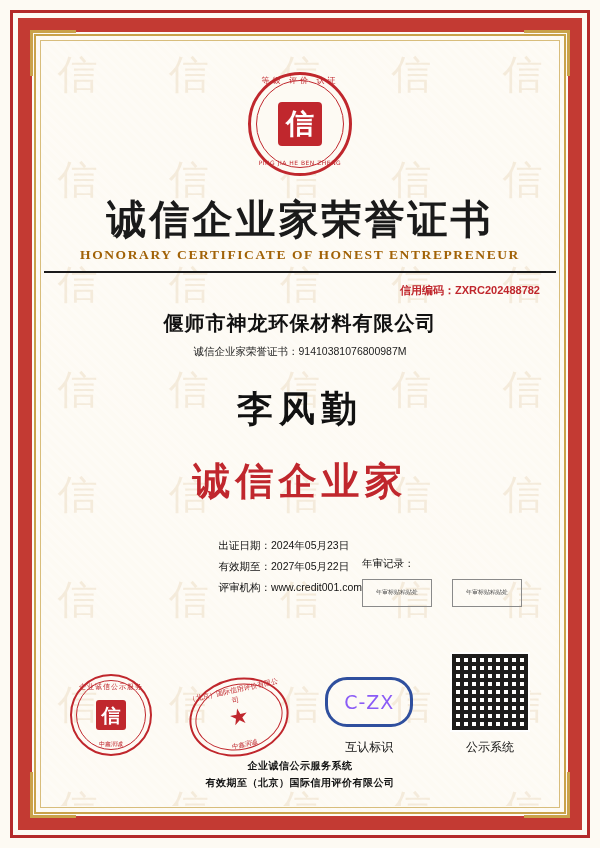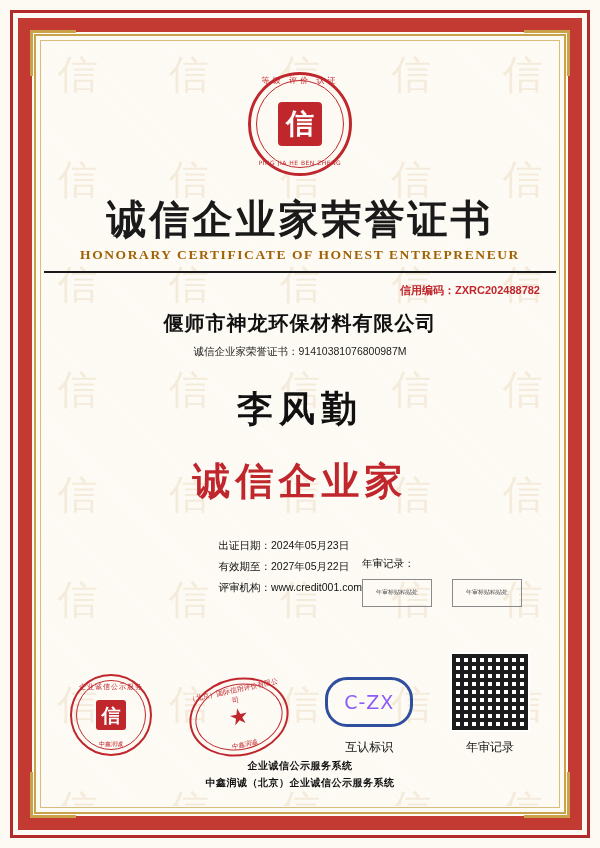--- a/index.html
+++ b/index.html
@@ -499,25 +499,25 @@
           </div>
         </div>
 
         <div class="badge-col">
           <div class="mutual-logo">C-ZX</div>
           <div class="badge-caption">互认标识</div>
         </div>
 
         <div class="badge-col">
           <div class="qr"></div>
-          <div class="badge-caption">年审记录</div>
+          <div class="badge-caption">公示系统</div>
         </div>
       </div>
 
       <div class="org-lines">
         <div>企业诚信公示服务系统</div>
-        <div>中鑫润诚（北京）企业诚信公示服务系统</div>
+        <div>有效期至（北京）国际信用评价有限公司</div>
       </div>
 
     </div>
 
   </div>
 </div>
 
 </body></html>

